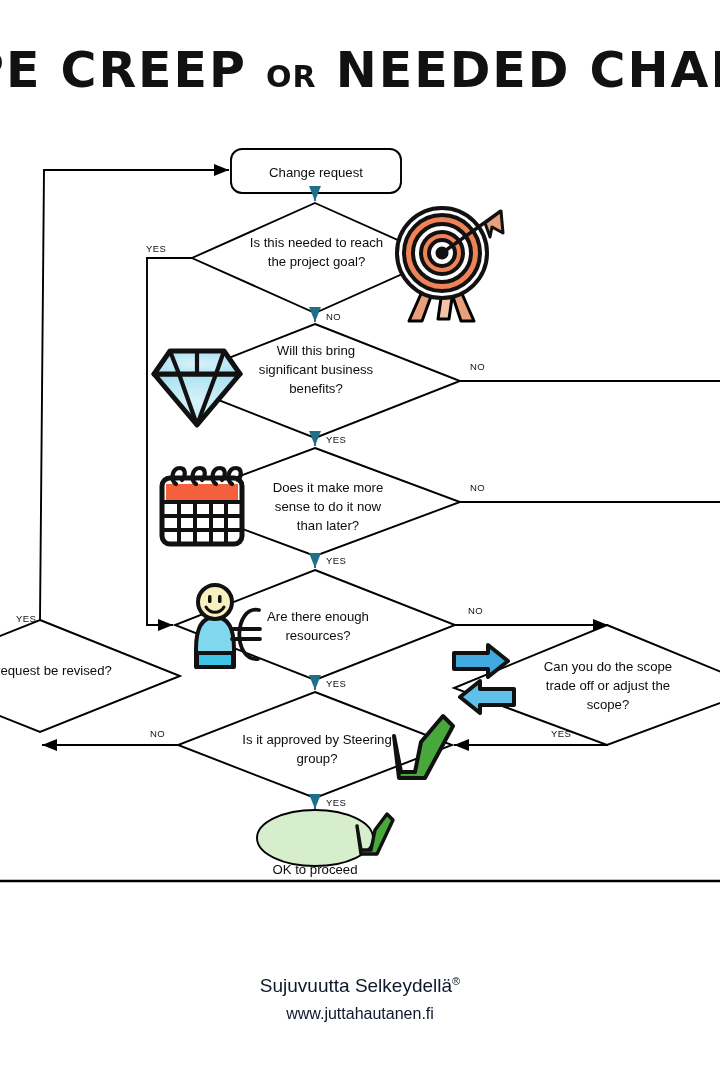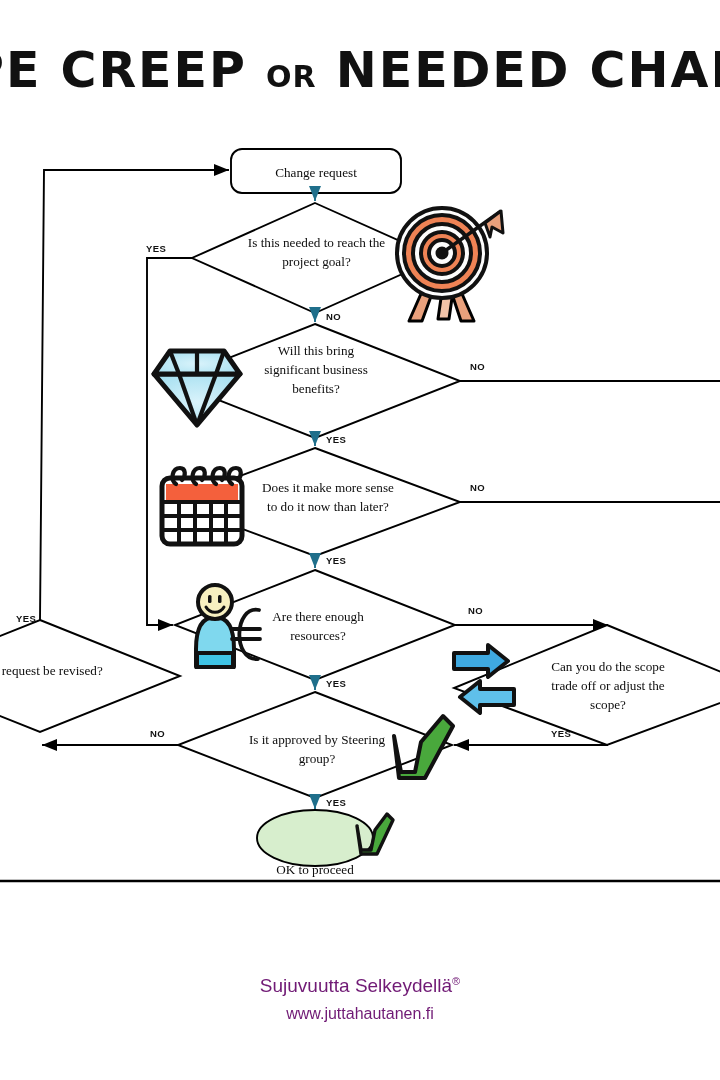--- a/index.html
+++ b/index.html
@@ -43,42 +43,42 @@
     color: #111;
   }
   .title-text .small {
     font-size: 30px;
     letter-spacing: 1px;
     text-align: right;
   }
   .node-label {
     position: absolute;
     text-align: center;
-    font-family: Liberation Serif, serif;
+    font-family: Liberation Sans, sans-serif;
     font-size: 13.2px;
     line-height: 1.45;
     color: #0d0d0d;
     pointer-events: none;
   }
   .edge-label {
     position: absolute;
     font-family: "Liberation Sans", sans-serif;
     font-size: 9.5px;
-    font-weight: 700;
+    font-weight: 400;
     letter-spacing: .4px;
     color: #111;
     pointer-events: none;
   }
   .footer {
     position: absolute;
     left: 0;
     width: 720px;
     text-align: center;
     font-family: "Liberation Sans", sans-serif;
-    color: #701a75;
+    color: #0f172a;
   }
   .footer .l1 { font-size: 19px; }
   .footer sup { font-size: 11px; vertical-align: super; }
 </style>
 </head>
 <body>
 
 <div class="title-wrap">
   <div class="title-text">
     <span>OPE CREEP</span>

